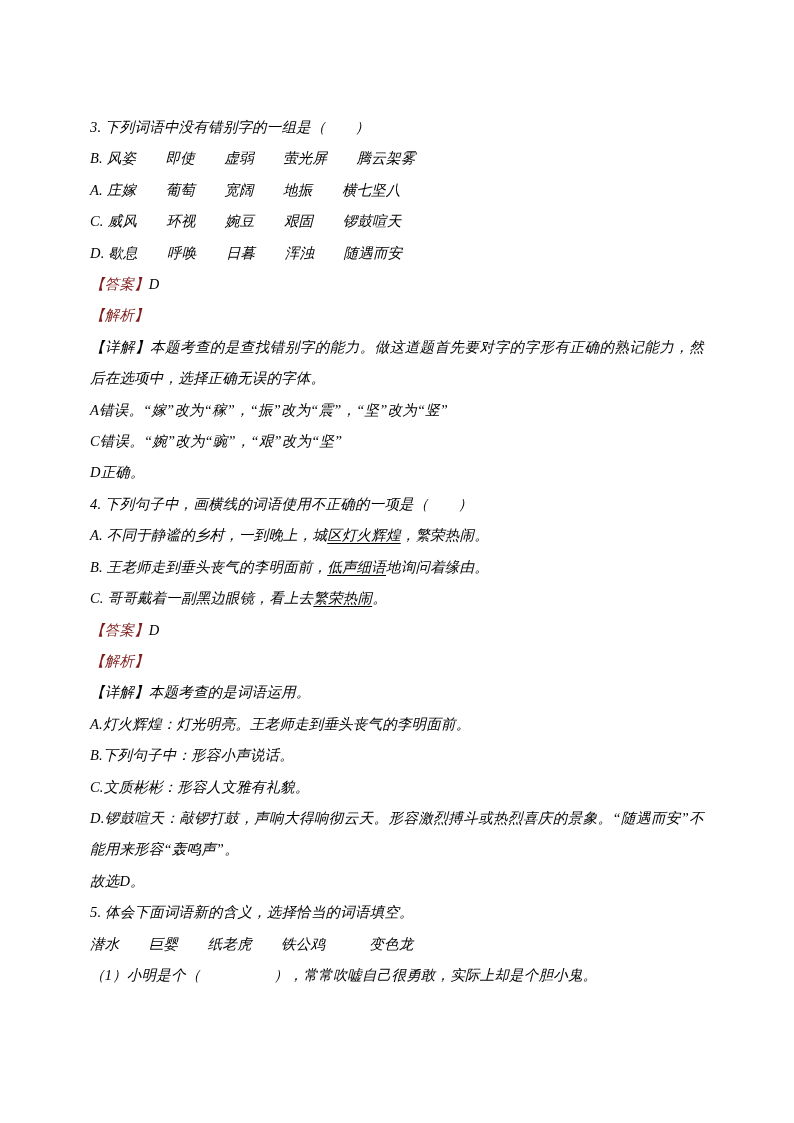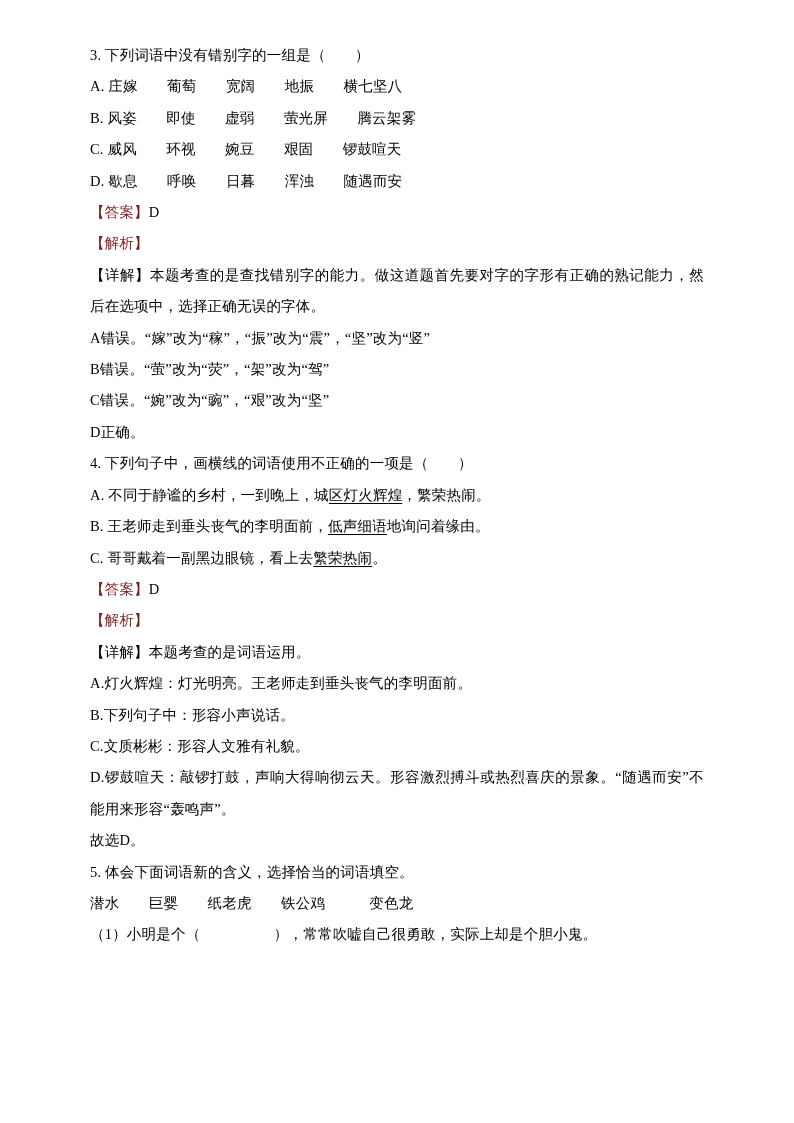--- a/index.html
+++ b/index.html
@@ -6,54 +6,54 @@
   .page {
     position: relative;
     width: 794px;
     height: 1123px;
     background: #ffffff;
     overflow: hidden;
     font-family: "Liberation Serif", "DejaVu Serif", serif;
     color: #000000;
   }
   .content {
-    padding: 40px 90px 0 90px;
+    padding: 112px 90px 0 90px;
+    font-style: italic;
   }
   p.line {
     margin: 0;
     font-size: 14.5px;
     line-height: 31.4px;
     text-align: justify;
     letter-spacing: 0.2px;
     word-break: break-all;
   }
   .lbl { color: #7f1d1d; }
   .u { text-decoration: underline; text-underline-offset: 3px; }
   .answer-line .val { color: #000000; }
 </style>
 </head>
 <body>
 
 <div class="page">
   <div class="content">
 
     <p class="line">3. 下列词语中没有错别字的一组是（　　）</p>
+    <p class="line">B. 风姿　　即使　　虚弱　　萤光屏　　腾云架雾</p>
     <p class="line">A. 庄嫁　　葡萄　　宽阔　　地振　　横七坚八</p>
-    <p class="line">B. 风姿　　即使　　虚弱　　萤光屏　　腾云架雾</p>
     <p class="line">C. 威风　　环视　　婉豆　　艰固　　锣鼓喧天</p>
     <p class="line">D. 歇息　　呼唤　　日暮　　浑浊　　随遇而安</p>
     <p class="line answer-line">
       <span class="lbl">【答案】</span><span class="val">D</span>
     </p>
     <p class="line">
       <span class="lbl">【解析】</span>
     </p>
     <p class="line">【详解】本题考查的是查找错别字的能力。做这道题首先要对字的字形有正确的熟记能力，然后在选项中，选择正确无误的字体。</p>
     <p class="line">A错误。“嫁”改为“稼”，“振”改为“震”，“坚”改为“竖”</p>
-    <p class="line">B错误。“萤”改为“荧”，“架”改为“驾”</p>
     <p class="line">C错误。“婉”改为“豌”，“艰”改为“坚”</p>
     <p class="line">D正确。</p>
 
     <p class="line">4. 下列句子中，画横线的词语使用不正确的一项是（　　）</p>
     <p class="line"><span>A. 不同于静谧的乡村，一到晚上，城</span><span class="u">区灯火辉煌</span><span>，繁荣热闹。</span></p>
     <p class="line"><span>B. 王老师走到垂头丧气的李明面前，</span><span class="u">低声细语</span><span>地询问着缘由。</span></p>
     <p class="line"><span>C. 哥哥戴着一副黑边眼镜，看上去</span><span class="u">繁荣热闹</span><span>。</span></p>
     <p class="line answer-line">
       <span class="lbl">【答案】</span><span class="val">D</span>
     </p>

